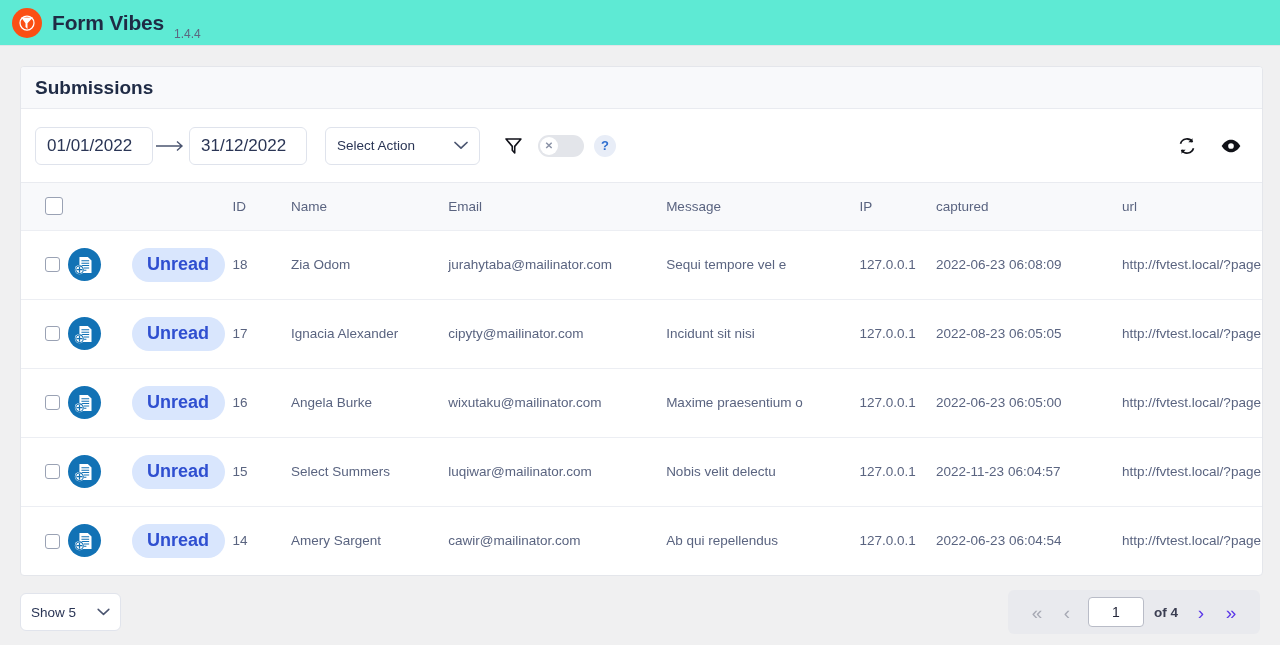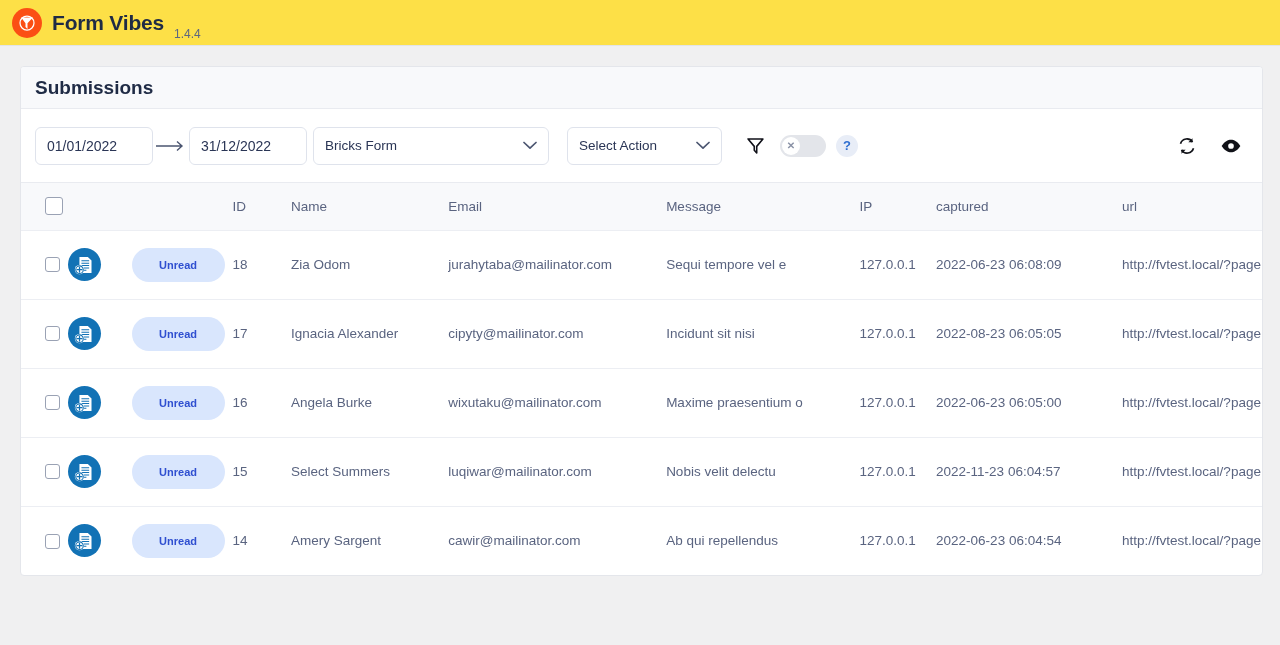--- a/index.html
+++ b/index.html
@@ -6,21 +6,21 @@
   html, body {
     width: 1280px; height: 645px;
     background: #f0f0f1;
     font-family: "Liberation Sans", sans-serif;
     overflow: hidden;
   }
 
   
   .appbar {
     height: 46px;
-    background: #fde047;
+    background: #5eead4;
     border-bottom: 1px solid #e2e4e7;
     display: flex;
     align-items: center;
     padding-left: 12px;
     gap: 10px;
   }
   .logo-mark {
     width: 30px; height: 30px;
     border-radius: 50%;
     background: #fb4f14;
@@ -78,21 +78,21 @@
     background: #ffffff;
     border-bottom: 1px solid #e9ebf0;
     gap: 0;
   }
   .date-input {
     width: 118px; height: 38px;
     border: 1px solid #dfe3ec;
     border-radius: 6px;
     background: #fff;
     font-family: inherit;
-    font-size: 14px;
+    font-size: 17px;
     color: #2a3555;
     padding: 0 11px;
     outline: none;
   }
   .arrow-between {
     width: 36px;
     display: flex; align-items: center; justify-content: center;
     color: #4b5570;
   }
   .select-box {
@@ -218,21 +218,21 @@
     cursor: pointer;
   }
 
   .pill {
     display: inline-flex;
     align-items: center; justify-content: center;
     width: 93px; height: 34px;
     border-radius: 17px;
     background: #d9e6fd;
     color: #2f4fd0;
-    font-size: 11px;
+    font-size: 18px;
     font-weight: bold;
     cursor: pointer;
   }
 
   
   .footer {
     display: flex;
     align-items: center;
     justify-content: space-between;
     margin-top: 14px;
@@ -314,28 +314,20 @@
       <input class="date-input" type="text" value="01/01/2022" style="">
 
       <div class="arrow-between">
         <svg width="30" height="12" viewBox="0 0 30 12" aria-hidden="true">
           <path d="M0 6 H26 M21 1.5 L26 6 L21 10.5" fill="none" stroke="currentColor" stroke-width="1.4"></path>
         </svg>
       </div>
 
       <input class="date-input" type="text" value="31/12/2022" style="">
 
-      <div class="select-box select-form">
-        <span>Bricks Form</span>
-        <span class="chev">
-          <svg width="14" height="9" viewBox="0 0 14 9" aria-hidden="true">
-            <path d="M1 1.5 L7 7.2 L13 1.5" fill="none" stroke="currentColor" stroke-width="1.7" stroke-linecap="round" stroke-linejoin="round"></path>
-          </svg>
-        </span>
-      </div>
 
       <div class="select-box select-action">
         <span>Select Action</span>
         <span class="chev">
           <svg width="14" height="9" viewBox="0 0 14 9" aria-hidden="true">
             <path d="M1 1.5 L7 7.2 L13 1.5" fill="none" stroke="currentColor" stroke-width="1.7" stroke-linecap="round" stroke-linejoin="round"></path>
           </svg>
         </span>
       </div>
 
@@ -502,13 +494,32 @@
             <td class="c-msg">Ab qui repellendus</td>
             <td class="c-ip">127.0.0.1</td>
             <td class="c-cap">2022-06-23 06:04:54</td>
             <td class="c-url">http://fvtest.local/?page</td>
           </tr>
         </tbody>
       </table>
     </div>
   </div>
 
+  <div class="footer">
+    <div class="show-select">
+      <span>Show 5</span>
+      <span class="chev">
+        <svg width="13" height="8" viewBox="0 0 14 9" aria-hidden="true">
+          <path d="M1 1.5 L7 7.2 L13 1.5" fill="none" stroke="currentColor" stroke-width="1.7" stroke-linecap="round" stroke-linejoin="round"></path>
+        </svg>
+      </span>
+    </div>
+
+    <div class="pager">
+      <div class="pg-btn disabled">«</div>
+      <div class="pg-btn disabled">‹</div>
+      <input class="pg-input" type="text" value="1" style="">
+      <div class="pg-of">of 4</div>
+      <div class="pg-btn">›</div>
+      <div class="pg-btn">»</div>
+    </div>
+  </div>
 </div>
 
 </body></html>

